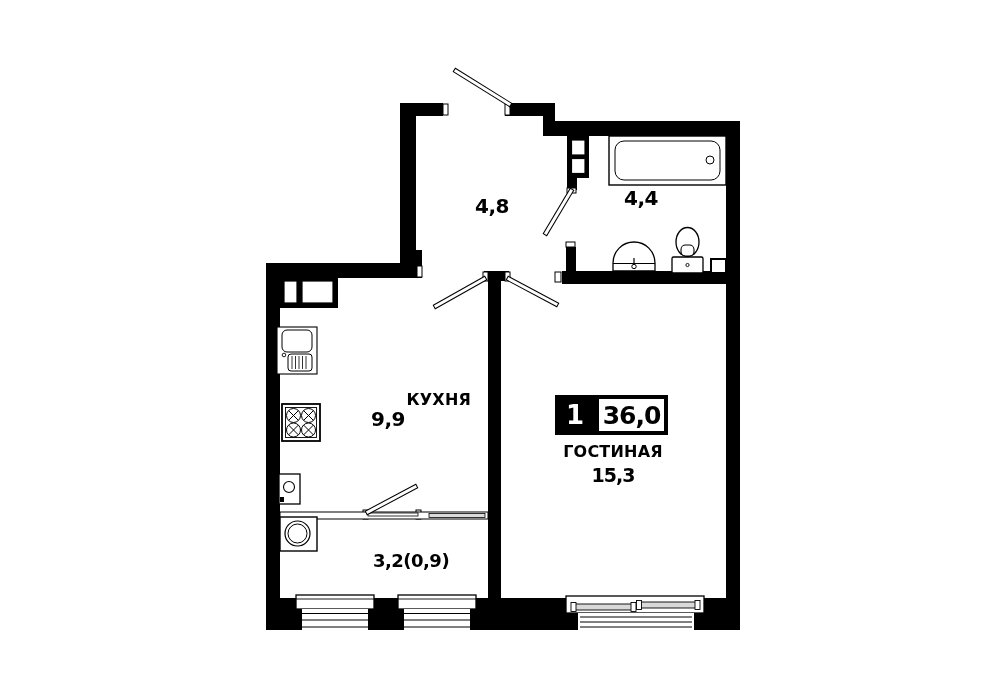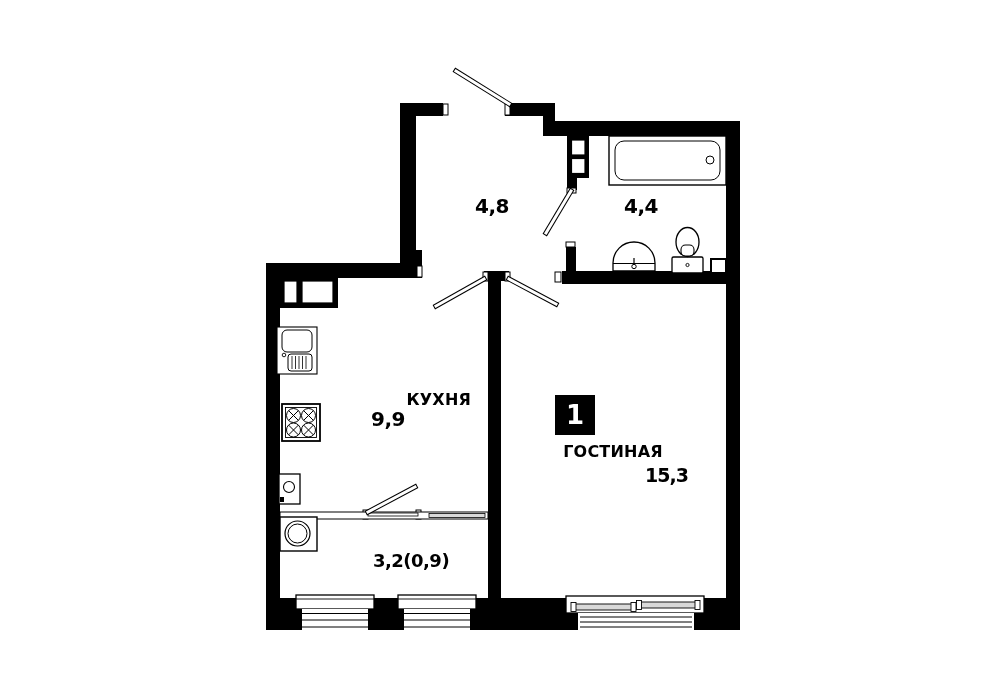--- a/index.html
+++ b/index.html
@@ -181,27 +181,28 @@
 
     <g fill="#ffffff" stroke="#000000">
       <rect x="280" y="517" width="37" height="34" stroke-width="1.4"></rect>
       <circle cx="297.5" cy="533.5" r="12.5" stroke-width="1.2"></circle>
       <circle cx="297.5" cy="533.5" r="9.5" stroke-width="1"></circle>
     </g>
   </svg>
 
   <div class="lbl lbl-area" style="left:457px;top:196px;width:70px;">4,8</div>
 
-  <div class="lbl lbl-area" style="left:606px;top:196px;width:70px;">4,4</div>
+  <div class="lbl lbl-area" style="left:606px;top:188px;width:70px;">4,4</div>
 
   <div class="lbl lbl-room" style="left:341px;top:392px;width:130px;text-align:right;">КУХНЯ</div>
   <div class="lbl lbl-area" style="left:323px;top:409px;width:130px;">9,9</div>
 
   <div class="badge">
     <div class="badge-rooms">1</div>
+    <div class="badge-total">36,0</div>
   </div>
 
   <div class="lbl lbl-room" style="left:538px;top:444px;width:150px;">ГОСТИНАЯ</div>
-  <div class="lbl lbl-area" style="left:538px;top:466px;width:150px;letter-spacing:-1px;font-size:19px;text-align:right;">15,3</div>
+  <div class="lbl lbl-area" style="left:538px;top:466px;width:150px;letter-spacing:-1px;font-size:19px;">15,3</div>
 
   <div class="lbl lbl-area" style="left:326px;top:552px;width:170px;font-size:18px;">3,2(0,9)</div>
 
 </div>
 
 </body></html>

